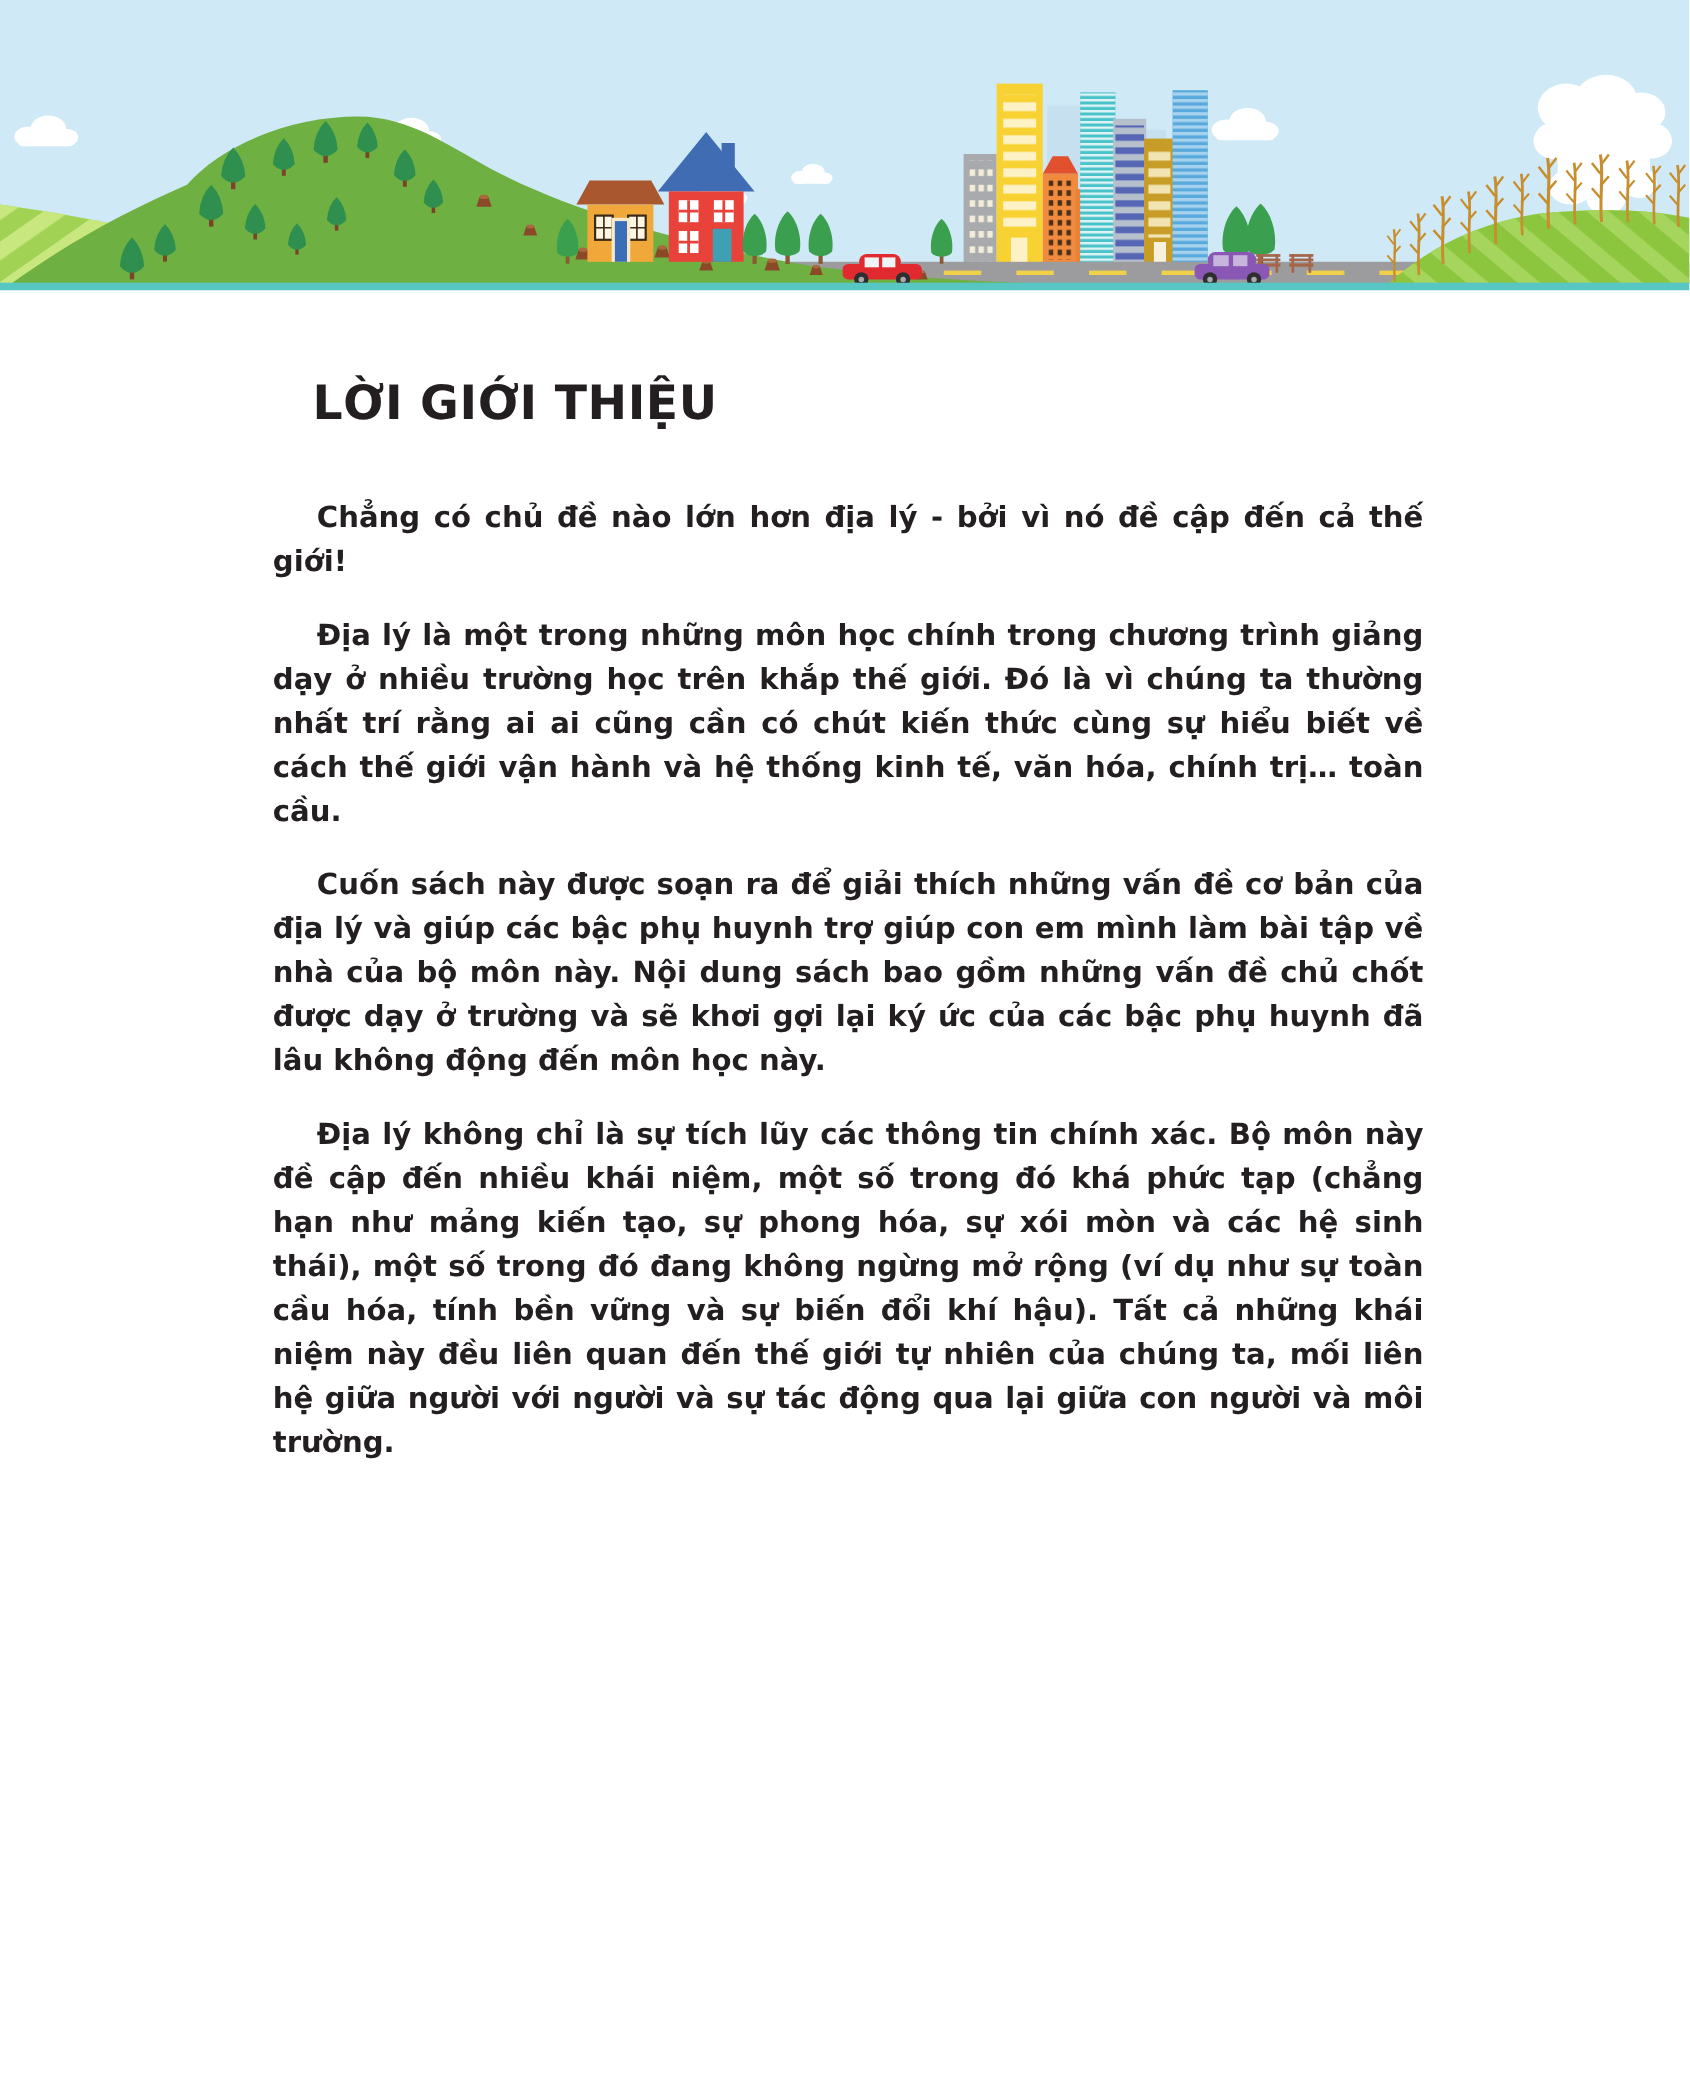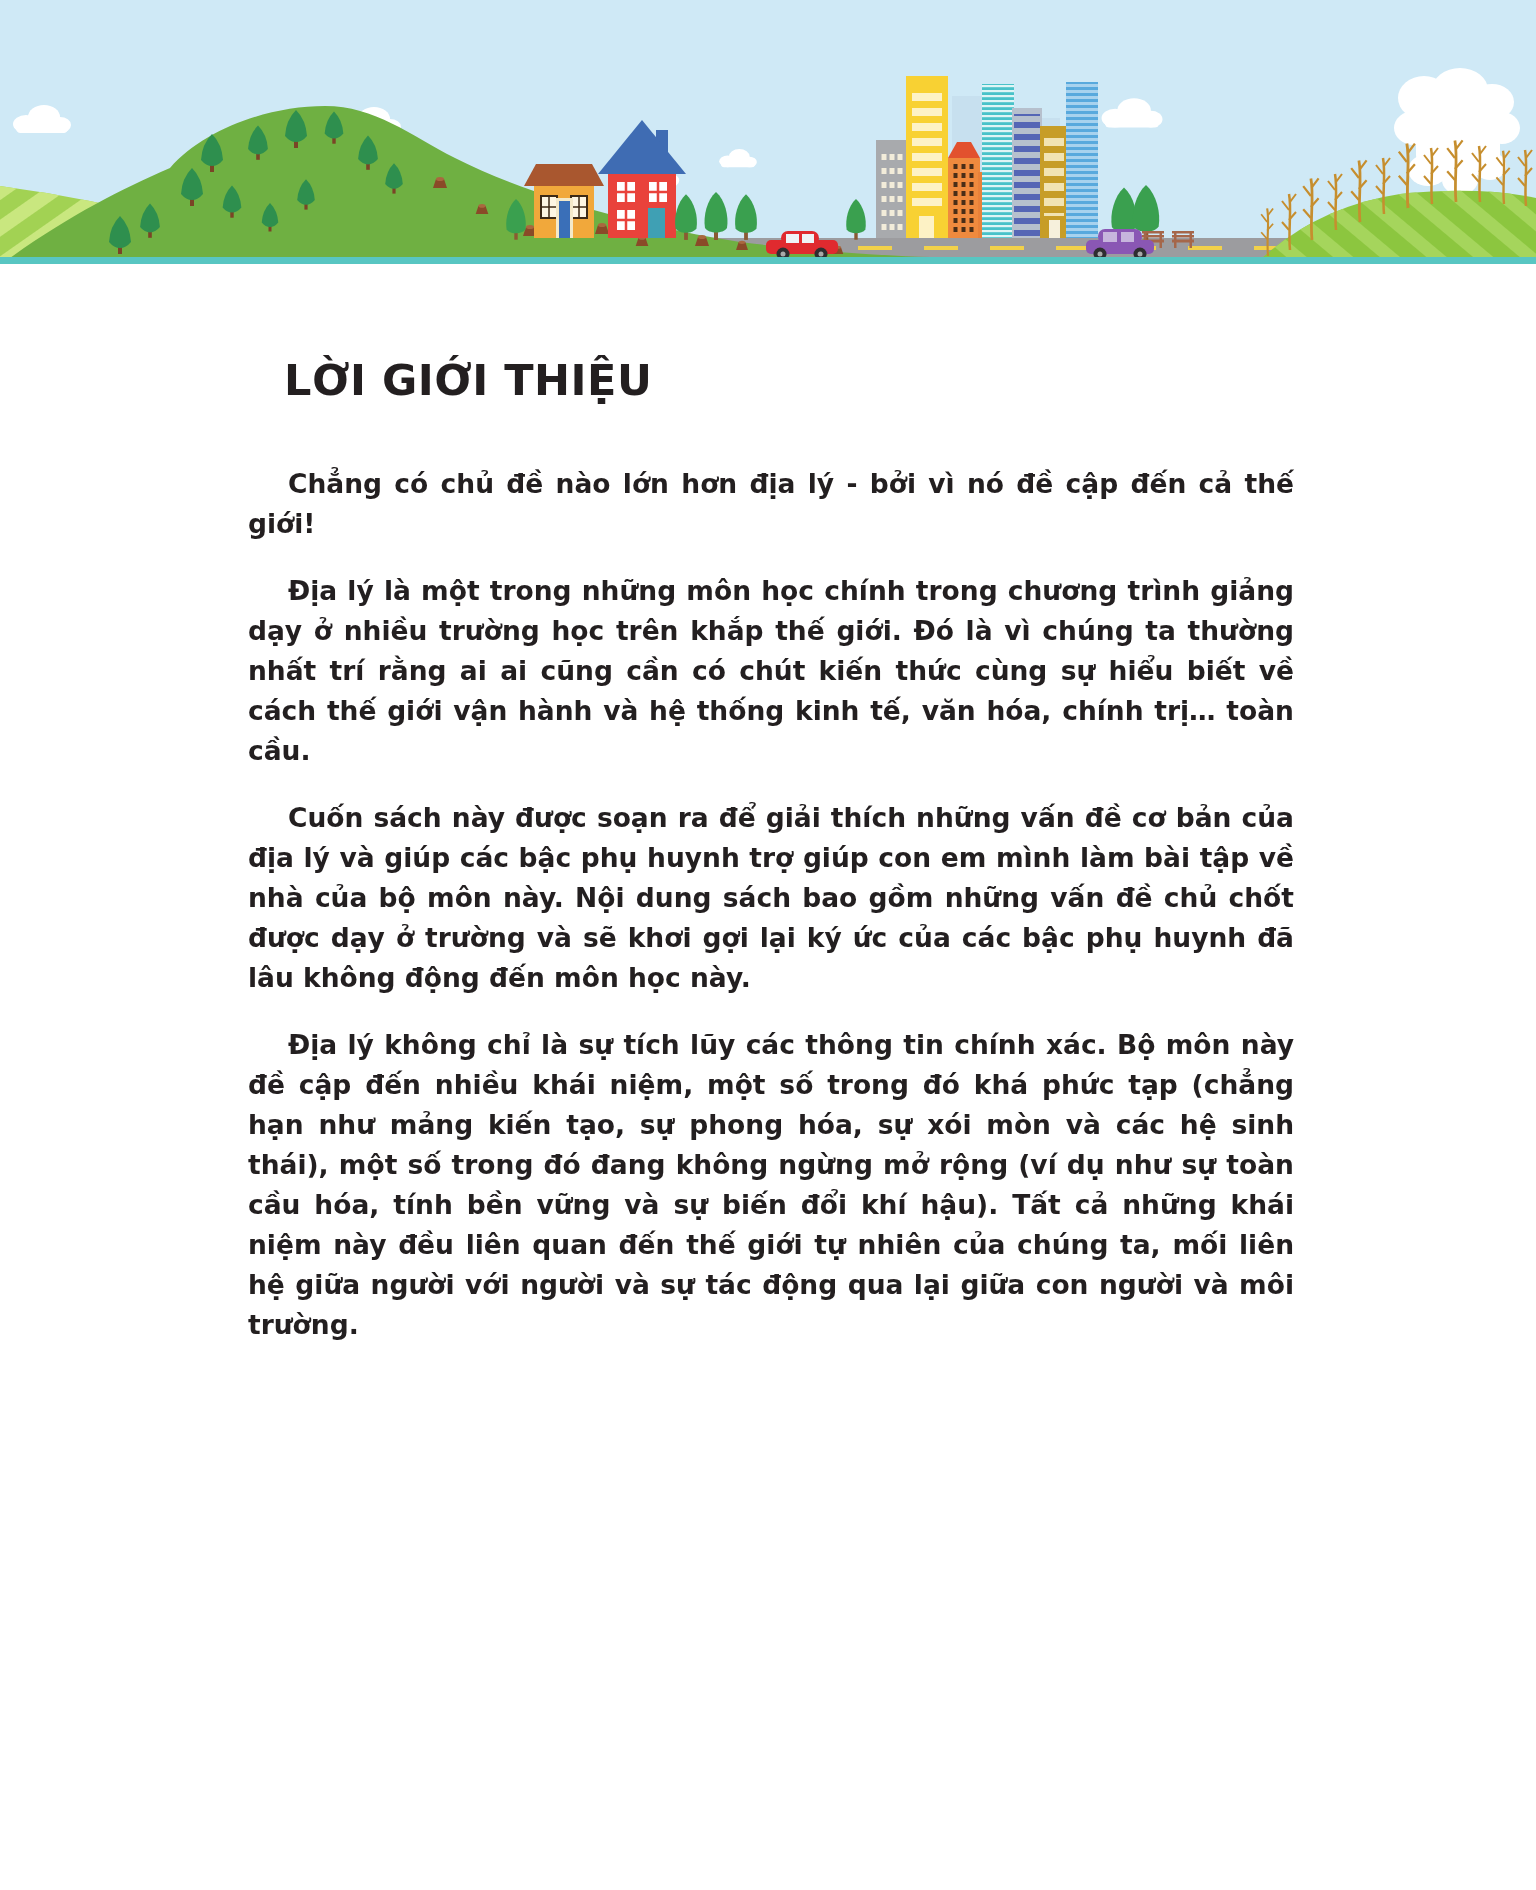--- a/index.html
+++ b/index.html
@@ -1,21 +1,21 @@
 <!DOCTYPE html>
 <html lang="vi"><head>
 <meta charset="utf-8">
 <style>
   html,body{margin:0;padding:0;background:#ffffff;}
   .page{position:relative;width:1536px;height:1890px;background:#ffffff;overflow:hidden;
         font-family:"DejaVu Sans",sans-serif;}
   .banner{position:absolute;top:0;left:0;width:1536px;height:266px;}
   .banner svg{display:block;}
   .content{position:absolute;top:344px;left:248px;width:1046px;color:#231f20;}
-  .content h1{margin:13px 0 60px 36px;font-size:43px;font-weight:800;letter-spacing:0.5px;
+  .content h1{margin:0 0 60px 36px;font-size:43px;font-weight:800;letter-spacing:0.5px;
               color:#231f20;line-height:1.1;}
   .content p{margin:27px 0 0;font-size:26.5px;line-height:40px;font-weight:bold;
              text-align:justify;text-indent:40px;color:#231f20;}
   .content p:first-of-type{margin-top:0;}
 </style>
 </head>
 <body>
 
 <div class="page">
 

